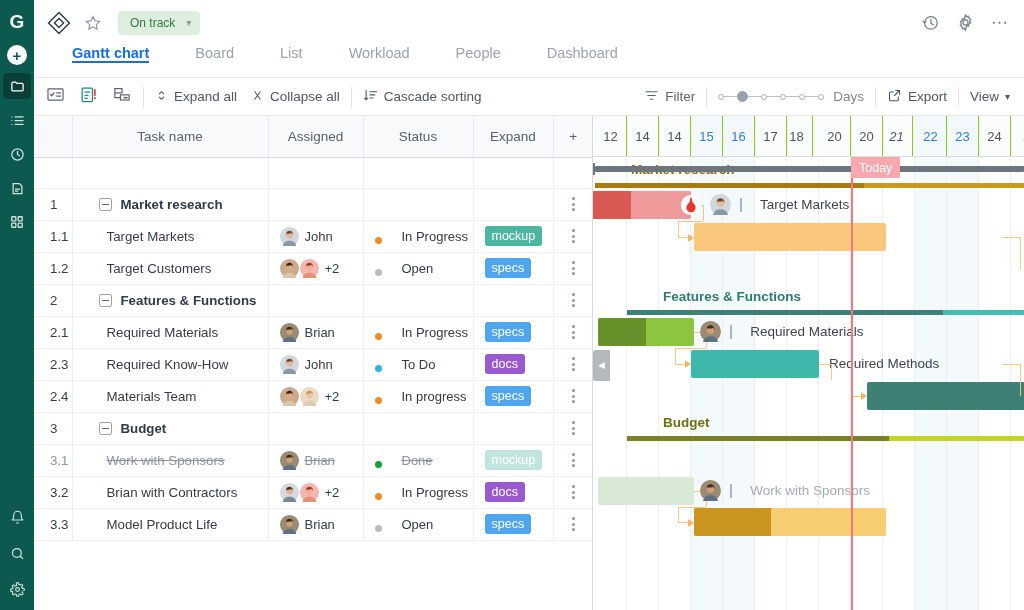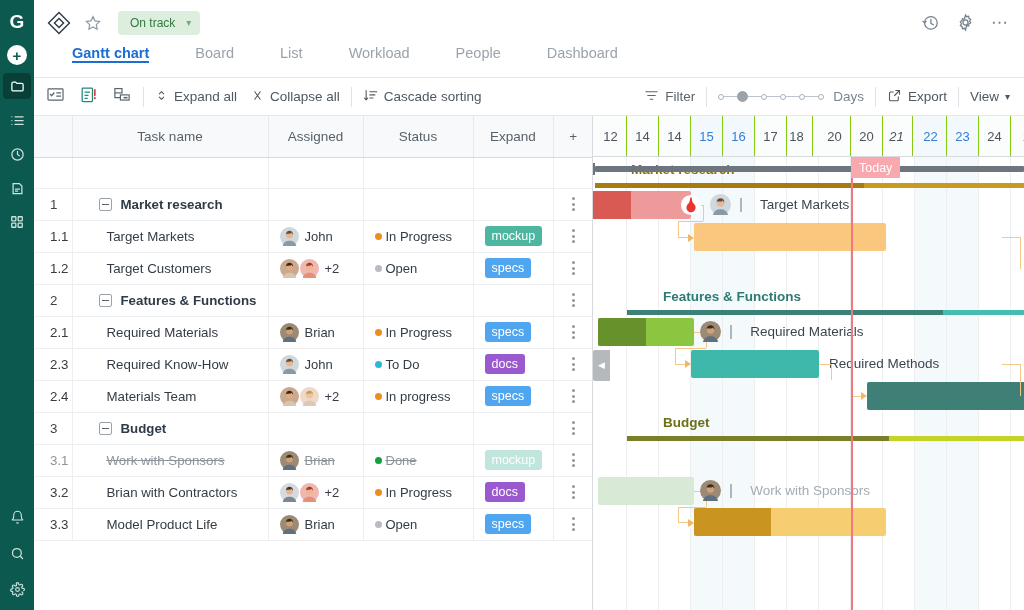--- a/index.html
+++ b/index.html
@@ -110,21 +110,21 @@
   tr.group .taskcell { padding-left: 26px; display: flex; align-items: center; gap: 9px; height: 31px; }
   .grp-toggle { width: 13px; height: 13px; border: 1px solid #9aa3ac; border-radius: 2px;
                 display: inline-flex; align-items: center; justify-content: center; flex: 0 0 13px; }
   .grp-toggle i { display: block; width: 7px; height: 1px; background: #5b646d; }
   .grp-name { font-weight: bold; color: #2f3b46; font-size: 13.3px; }
   .asgn { display: flex; align-items: center; gap: 6px; padding-left: 11px; }
   .av { width: 19px; height: 19px; border-radius: 50%; flex: 0 0 19px; display:block; }
   .av2 { margin-left: -5px; }
   .aname { font-size: 13px; color: #333c45; }
   .aname.unassigned { color: #555e67; padding-left: 10px; }
-  .status { display: flex; align-items: center; gap: 4px; padding-left: 11px; font-size: 13px; }
+  .status { display: flex; align-items: flex-end; gap: 20px; padding-left: 11px; font-size: 13px; }
   .dot { width: 7px; height: 7px; border-radius: 50%; flex: 0 0 7px; }
   .chip { display: inline-block; color: #fff; font-size: 12.5px; padding: 3px 7px; border-radius: 3px;
           margin-left: 11px; }
   .kebab { display: flex; flex-direction: column; align-items: center; gap: 2.5px; }
   .kebab i { width: 3px; height: 3px; border-radius: 50%; background: #8d959d; display: block; }
   tr.done td, tr.done .aname, tr.done .status, tr.done .taskcell {
     text-decoration: line-through; color: #8b949c;
   }
   tr.done .chip { opacity: .35; }
   tr.done .num { text-decoration: none; }

